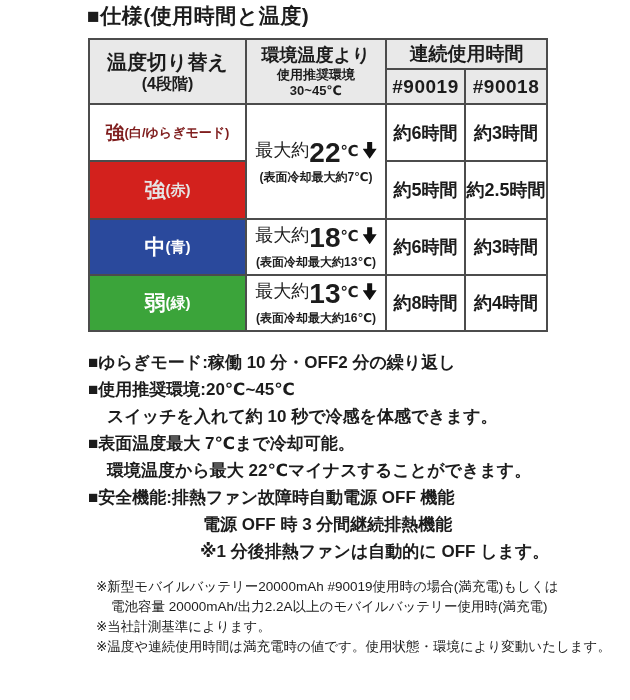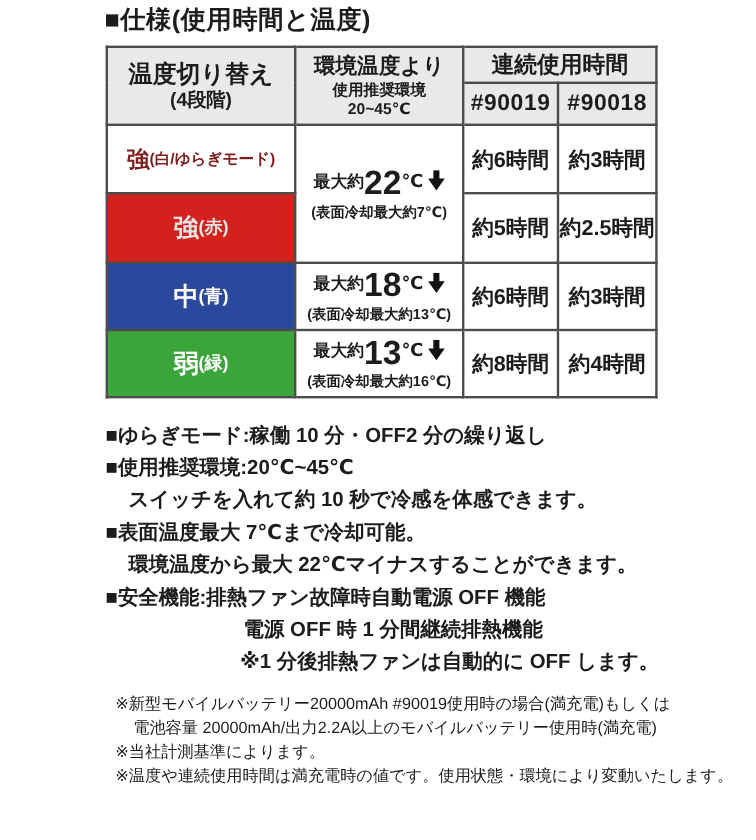--- a/index.html
+++ b/index.html
@@ -45,21 +45,21 @@
   .mode-main  { font-size: 21px; font-weight: bold; vertical-align: middle; }
   .mode-sub   { font-size: 15px; font-weight: bold; vertical-align: middle; }
   .mode-white .mode-main { font-size: 19px; }
   .mode-white .mode-sub  { font-size: 13px; }
   .mode-white { background: #ffffff; color: #7f1d1d; }
   .mode-red   { background: #d3211d; color: #e5e5e5; }
   .mode-blue  { background: #2a499c; color: #ffffff; }
   .mode-green { background: #3ba43a; color: #ffffff; }
 
   .temp-line   { display: block; line-height: 1.1; white-space: nowrap; }
-  .temp-prefix { font-size: 14px; font-weight: bold; vertical-align: 6px; }
+  .temp-prefix { font-size: 18px; font-weight: normal; vertical-align: 6px; }
   .temp-value  { font-size: 28px; font-weight: bold; }
   .temp-unit   { font-size: 15px; font-weight: bold; vertical-align: 6px; }
   .down-arrow {
     display: inline-block;
     width: 14px; height: 17px;
     margin-left: 4px;
     vertical-align: 3px;
     background: #111111;
     clip-path: polygon(32% 0, 68% 0, 68% 42%, 100% 42%, 50% 100%, 0 42%, 32% 42%);
   }
@@ -110,21 +110,21 @@
   </colgroup>
   <tbody>
       <tr style="height:30px">
     <th rowspan="2">
       <span class="hdr-main">温度切り替え</span>
       <span class="hdr-sub">(4段階)</span>
     </th>
     <th rowspan="2">
       <span class="hdr-main2">環境温度より</span>
       <span class="hdr-small">使用推奨環境</span>
-      <span class="hdr-small">20~45℃</span>
+      <span class="hdr-small">30~45℃</span>
     </th>
     <th colspan="2">
       <span class="hdr-cont">連続使用時間</span>
     </th>
   </tr>
   <tr style="height:35px">
     <th>
       <span class="hdr-model">#90019</span>
     </th>
     <th>
@@ -180,21 +180,21 @@
 </tbody>
   </table>
 
 <div class="notes">
   <div class="note-line indent-0">■ゆらぎモード:稼働 10 分・OFF2 分の繰り返し</div>
   <div class="note-line indent-0">■使用推奨環境:20℃~45℃</div>
   <div class="note-line indent-1">スイッチを入れて約 10 秒で冷感を体感できます。</div>
   <div class="note-line indent-0">■表面温度最大 7℃まで冷却可能。</div>
   <div class="note-line indent-1">環境温度から最大 22℃マイナスすることができます。</div>
   <div class="note-line indent-0">■安全機能:排熱ファン故障時自動電源 OFF 機能</div>
-  <div class="note-line indent-2">電源 OFF 時 1 分間継続排熱機能</div>
+  <div class="note-line indent-2">電源 OFF 時 3 分間継続排熱機能</div>
   <div class="note-line indent-3">※1 分後排熱ファンは自動的に OFF します。</div>
 </div>
 
 <div class="footnotes">
   <div class="footnote-line">※新型モバイルバッテリー20000mAh #90019使用時の場合(満充電)もしくは</div>
   <div class="footnote-line fn-indent">電池容量 20000mAh/出力2.2A以上のモバイルバッテリー使用時(満充電)</div>
   <div class="footnote-line">※当社計測基準によります。</div>
   <div class="footnote-line">※温度や連続使用時間は満充電時の値です。使用状態・環境により変動いたします。</div>
 </div>
 

